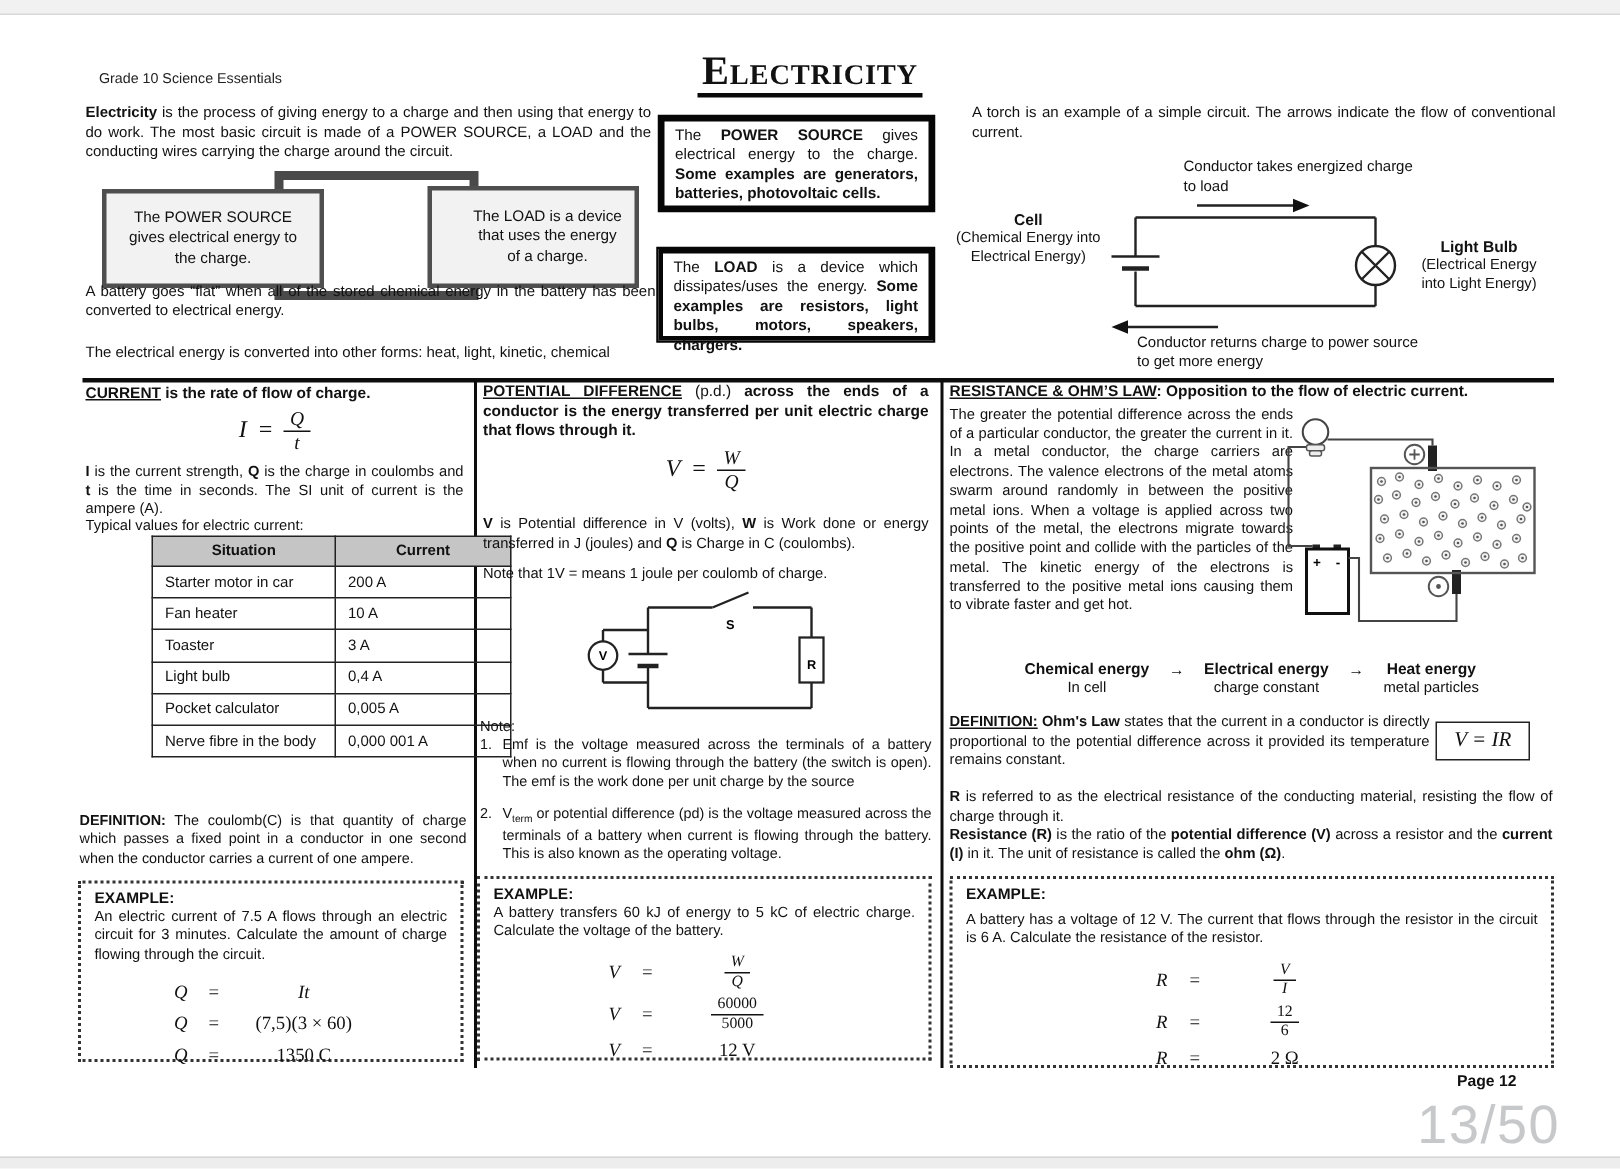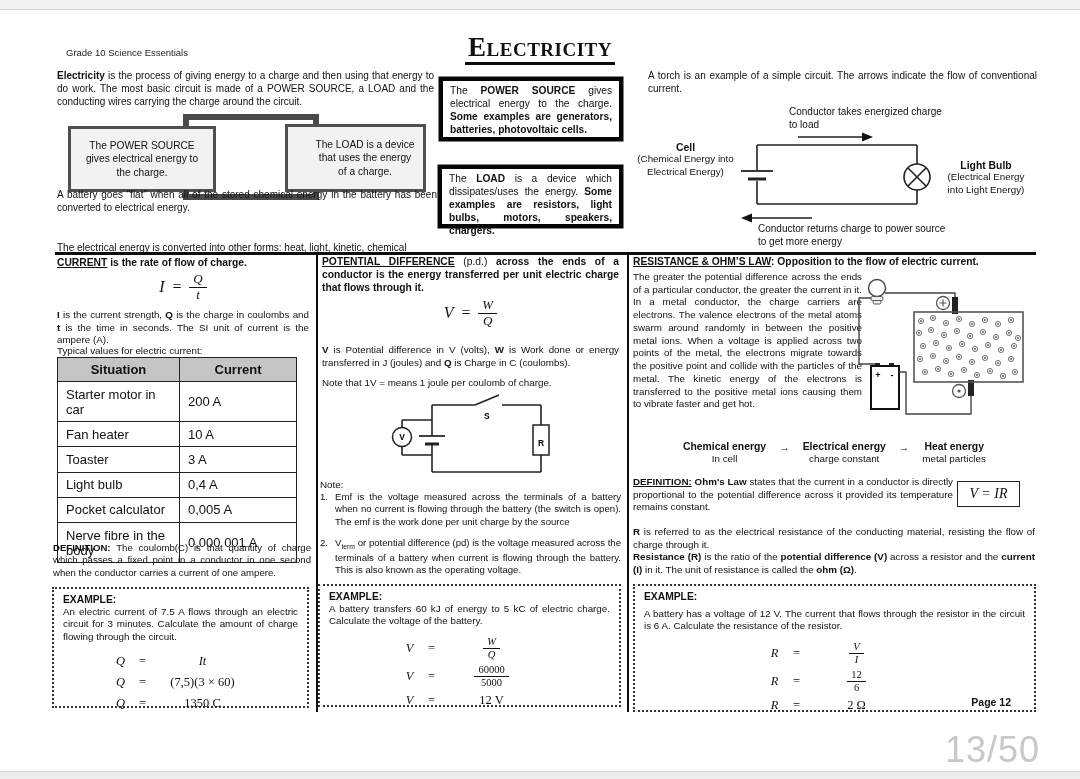--- a/index.html
+++ b/index.html
@@ -58,21 +58,21 @@
   .colhead { font-size:10.3px; font-weight:700; line-height:1.26; }
 
   .bigformula {
     display:flex; justify-content:center; align-items:center; gap:7px;
     font-family:"Liberation Serif", serif; font-style:italic; font-size:16px;
   }
   .frac { display:inline-flex; flex-direction:column; align-items:center; line-height:1.12; font-size:13px; }
   .frac .fn { border-bottom:1px solid #111; padding:0 4px; }
   .frac .fd { padding:0 4px; }
 
-  .ctable { border-collapse:collapse; font-size:13px; }
+  .ctable { border-collapse:collapse; font-size:10px;margin-left:44px; }
   .ctable th { background:#c5c5c5; border:1.4px solid #222; font-weight:700; text-align:center; padding:4px 2px; }
   .ctable td { border:1.4px solid #222; padding:4.6px 8px; }
   .ctable .cA { width:122px; }
   .ctable .cB { width:117px; }
 
   .exbox { border:2px dotted #333; background:#fff; padding:5px 9px; }
   .exlabel { font-weight:700; font-size:10.3px; }
   .extext { font-size:9.8px; line-height:1.27; text-align:justify; margin-top:1px; }
   .mathrows {
     display:flex; flex-direction:column; gap:6px; align-items:center;
@@ -124,21 +124,21 @@
 
 <div class="abs loopline" style="left:183px; top:114px; width:136px; height:86px;"></div>
 <div class="abs pbox seg-eb" style="left:68px; top:126px; width:148px; height:66px;">
   <div><span>The </span><span>POWER SOURCE</span><span> gives electrical energy to the charge.</span></div>
 </div>
 <div class="abs pbox seg-eb" style="left:285px; top:124px; width:141px; height:68px;padding-left:27px;">
   <div><span>The </span><span>LOAD</span><span> is a device that uses the energy of a charge.</span></div>
 </div>
 
 <div class="abs p10 j" style="left:57px; top:189px; width:380px;">A battery goes “flat” when all of the stored chemical energy in the battery has been converted to electrical energy.</div>
-<div class="abs p10" style="left:57px; top:230px; width:380px;margin-top:12px;">The electrical energy is converted into other forms: heat, light, kinetic, chemical</div>
+<div class="abs p10" style="left:57px; top:230px; width:380px;">The electrical energy is converted into other forms: heat, light, kinetic, chemical</div>
 
 <div class="abs rbox seg-eb" style="left:440px; top:78px; width:182px; height:62px;">
   <span>The </span><span>POWER SOURCE</span><span> gives electrical energy to the charge.</span>
   <span>Some examples are generators, batteries, photovoltaic cells.</span>
 </div>
 <div class="abs rbox seg-eb" style="left:439px; top:166px; width:183px; height:61px;">
   <span>The </span><span>LOAD</span><span> is a device which dissipates/uses the energy.</span>
   <span>Some examples are resistors, light bulbs, motors, speakers, chargers.</span>
 </div>
 
@@ -506,14 +506,14 @@
         </span>
       </div>
     <div class="mrow">
         <span class="mi">R</span>
         <span>=</span>
         <span>2 Ω</span>
       </div>
   </div>
 </div>
 
-<div class="abs pagenum" style="left:945px; top:696px; width:66px;">Page 12</div>
+<div class="abs pagenum" style="left:945px; top:715px; width:66px;">Page 12</div>
 <div class="abs pager" style="left:940px; top:729px; width:100px;">13/50</div>
 
 </body></html>

